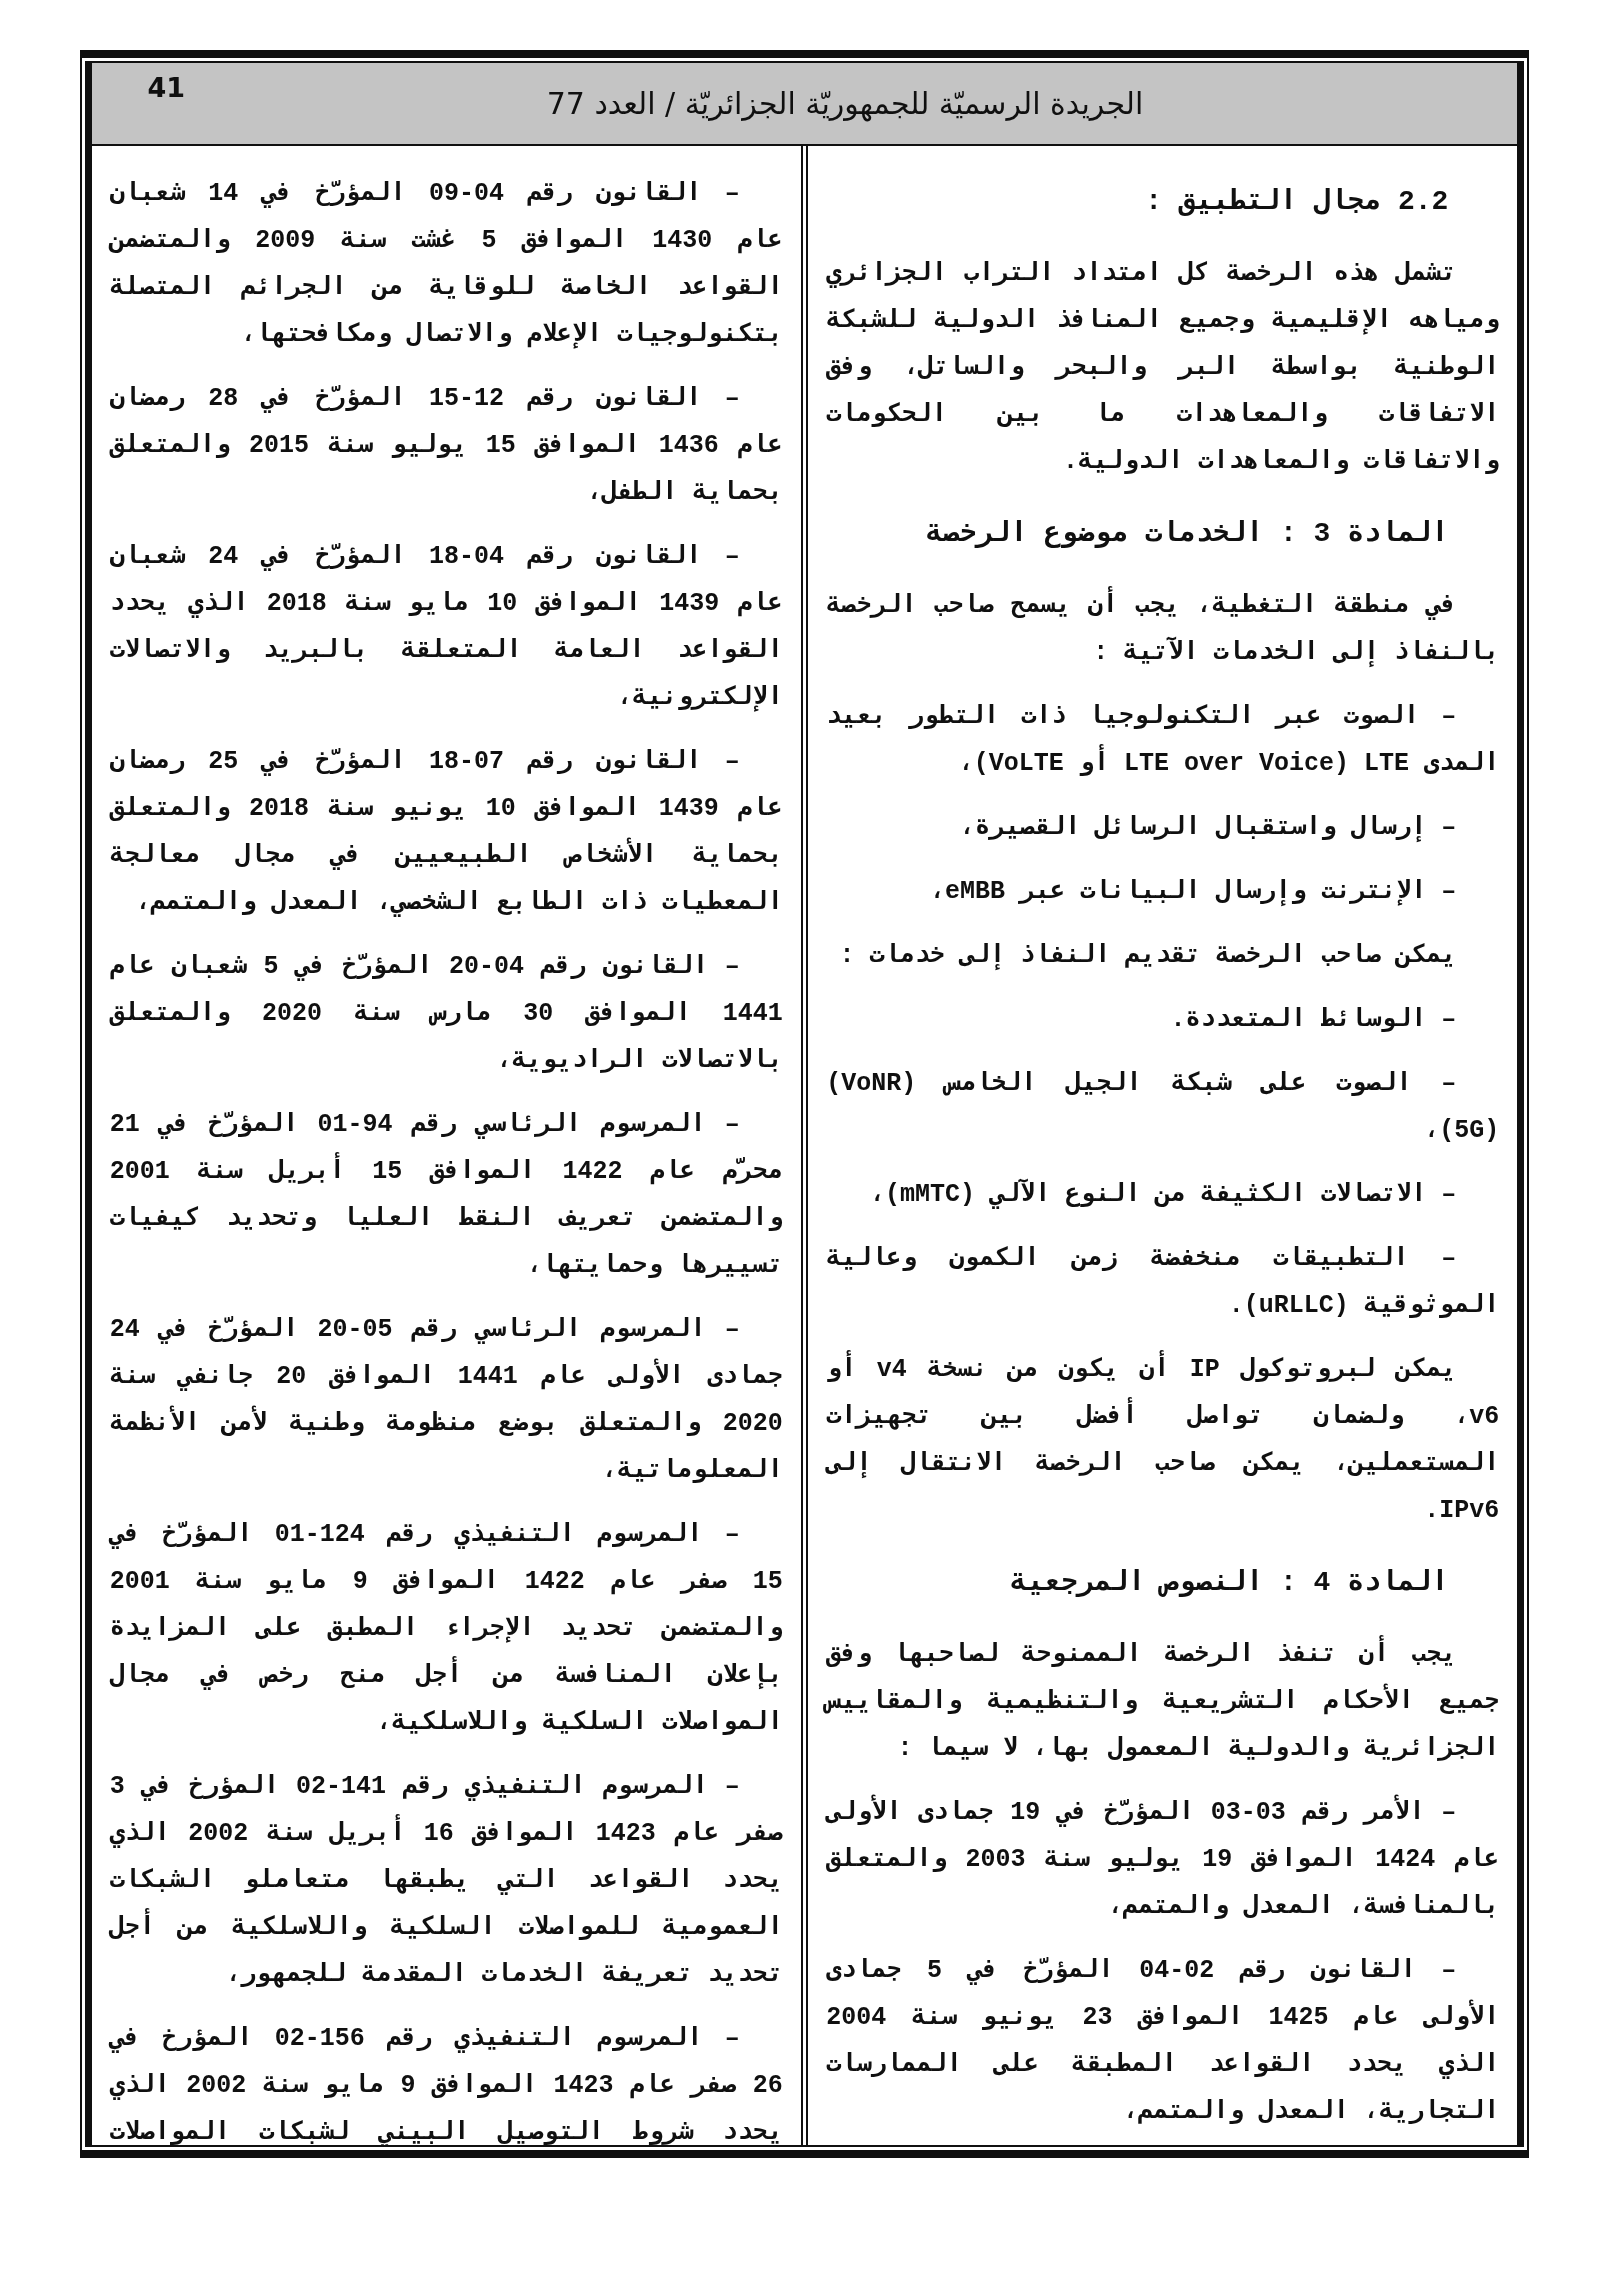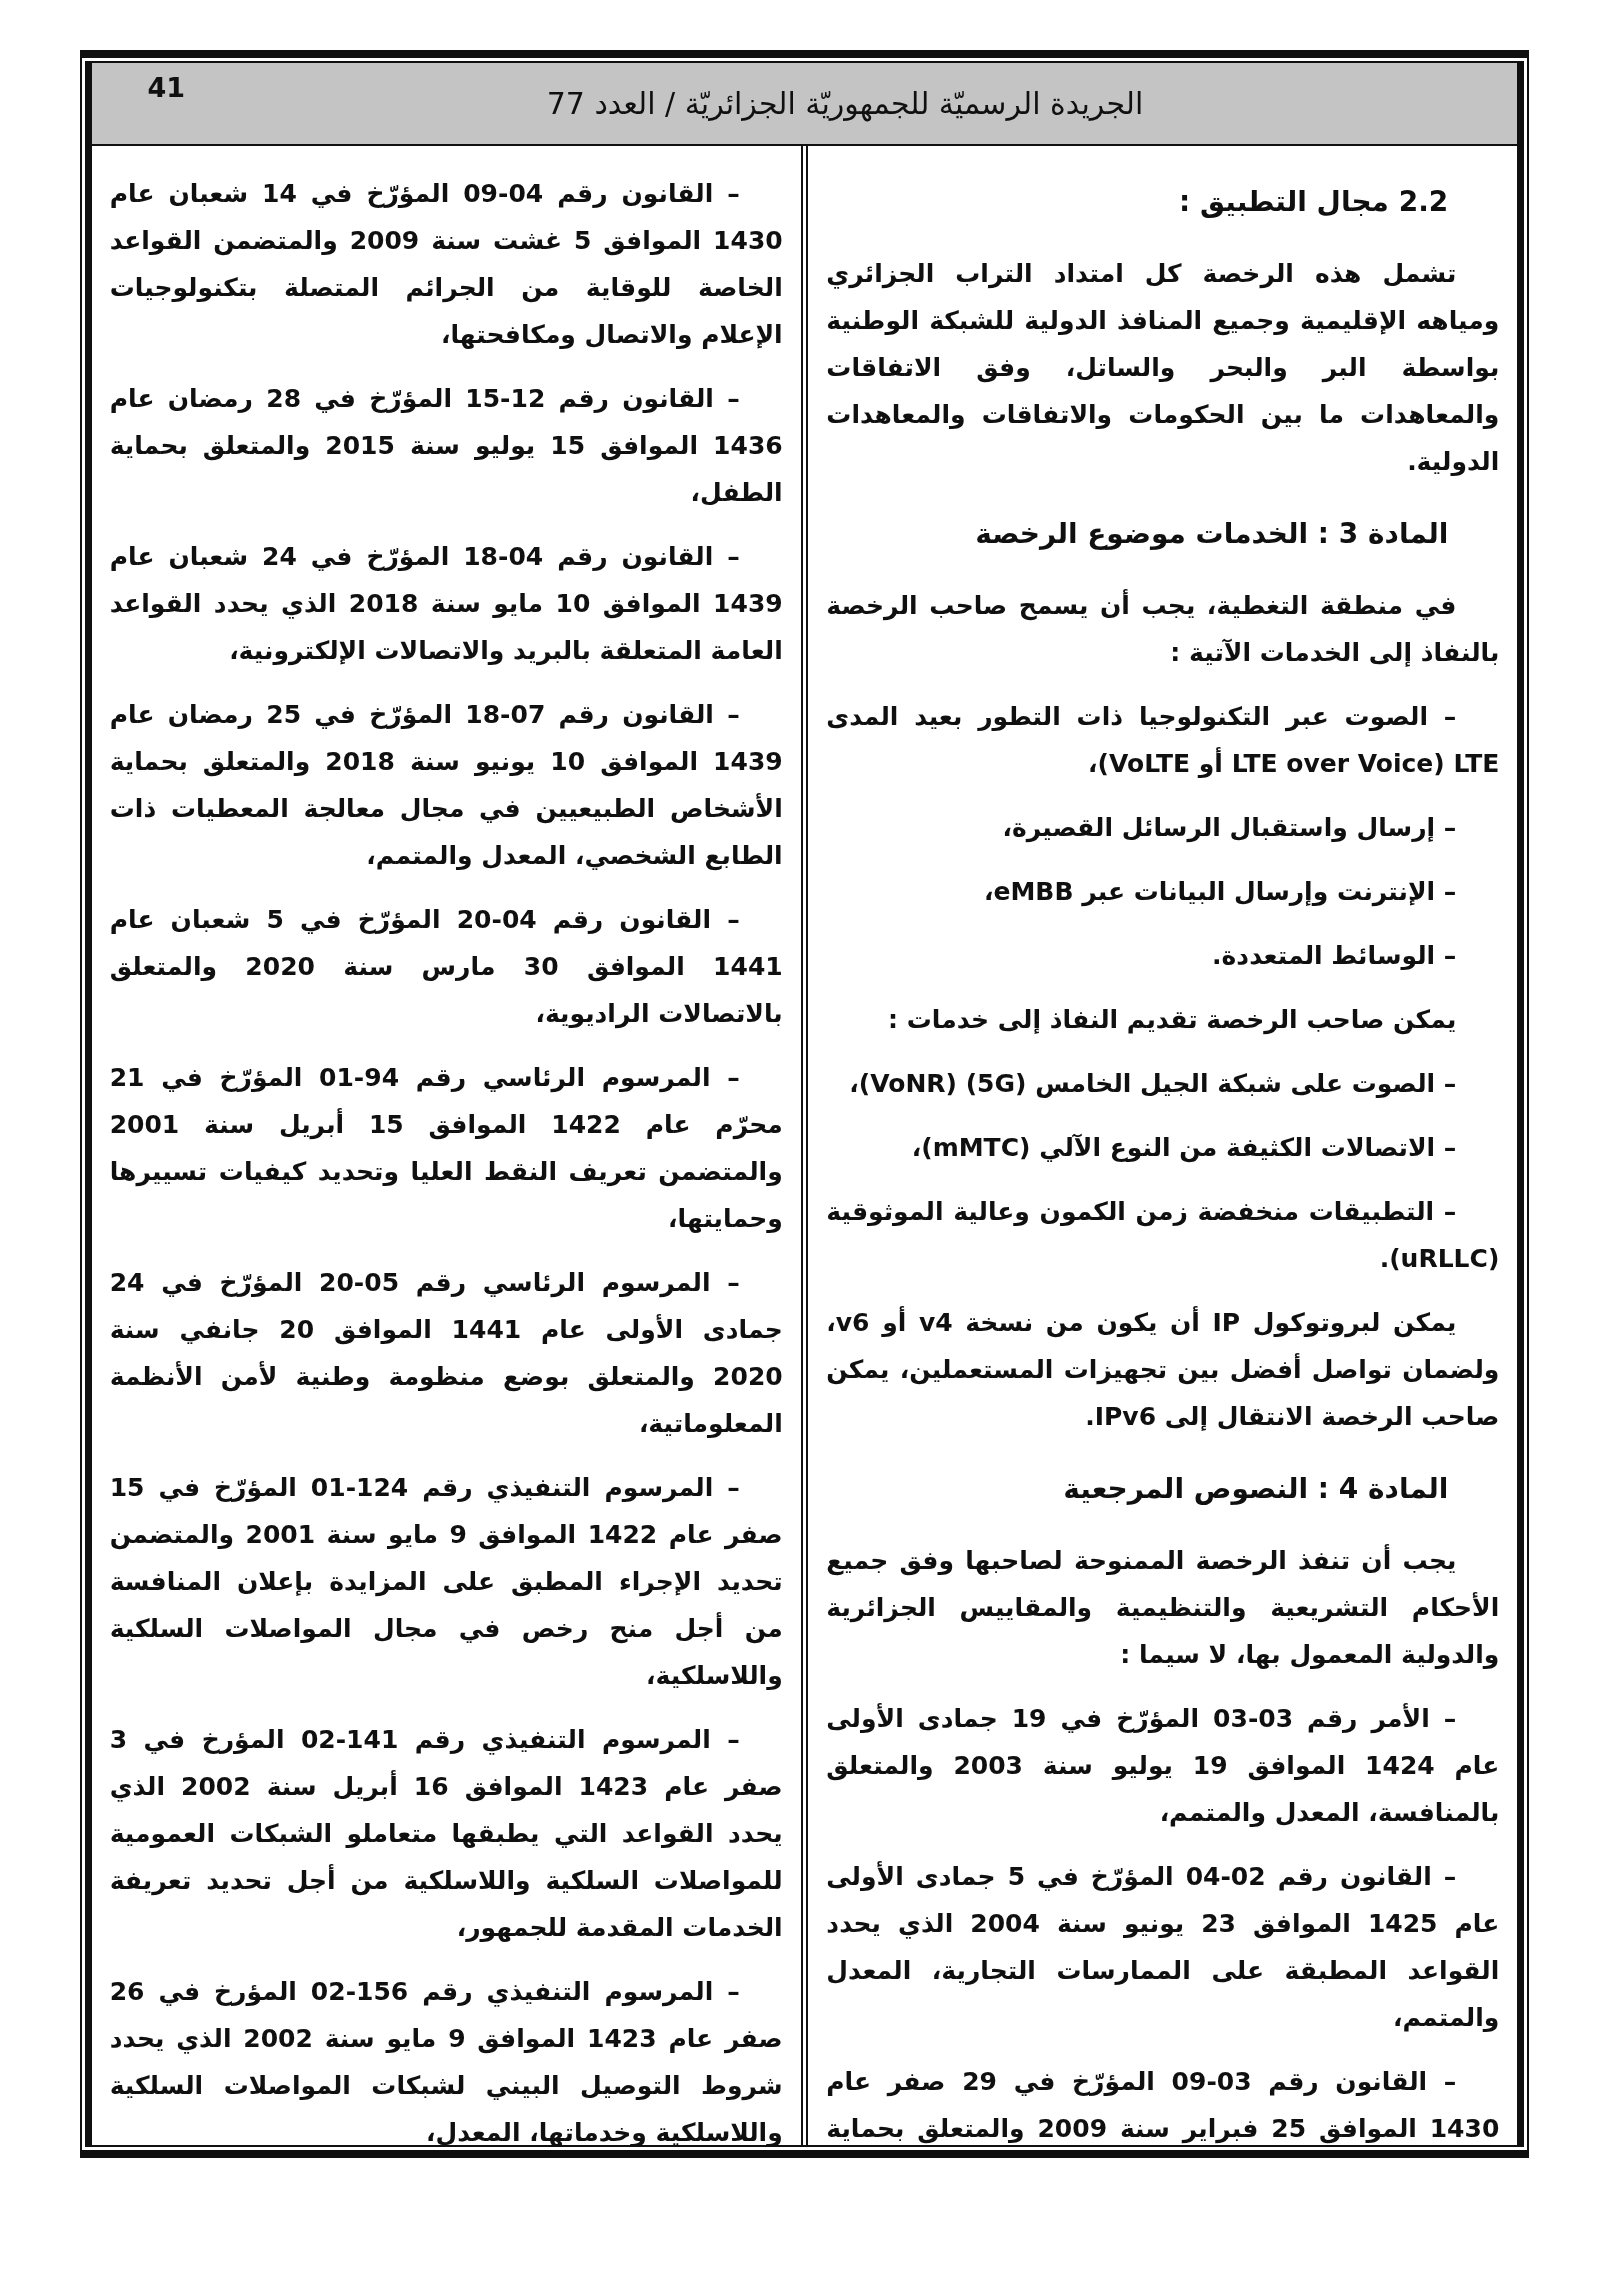--- a/index.html
+++ b/index.html
@@ -33,21 +33,21 @@
     flex:1 1 auto; display:flex; align-items:stretch; overflow:hidden;
   }
   .col {
     flex:1 1 0; padding:7.2px 18px 9px 18px; box-sizing:border-box; overflow:hidden;
   }
   .divider {
     flex:0 0 3.6px; border-left:2.7px solid #101010; border-right:2.7px solid #101010;
   }
   .blk {
     font-size:25px; font-weight:bold; line-height:47px;
-    text-align:justify; text-indent:43px; margin:17px 0;
+    text-align:justify; text-indent:43px; margin:17px 0;font-family:Liberation Mono, monospace;
   }
   .blk.heading, .blk.heading2 {
     font-size:28px; text-align:right; text-indent:51px; margin:25px 0;
   }
 </style>
 </head>
 <body>
 
 <div class="page">
   <div class="frame-outer">
@@ -60,22 +60,22 @@
 
       <div class="content">
         <div class="col" id="col-right">
             <div class="blk heading2">2.2 مجال التطبيق :</div>
             <div class="blk para">تشمل هذه الرخصة كل امتداد التراب الجزائري ومياهه الإقليمية وجميع المنافذ الدولية للشبكة الوطنية بواسطة البر والبحر والساتل، وفق الاتفاقات والمعاهدات ما بين الحكومات والاتفاقات والمعاهدات الدولية.</div>
             <div class="blk heading">المادة 3 : الخدمات موضوع الرخصة</div>
             <div class="blk para">في منطقة التغطية، يجب أن يسمح صاحب الرخصة بالنفاذ إلى الخدمات الآتية :</div>
             <div class="blk item">– الصوت عبر التكنولوجيا ذات التطور بعيد المدى LTE‏ (LTE over Voice أو VoLTE)،</div>
             <div class="blk item">– إرسال واستقبال الرسائل القصيرة،</div>
             <div class="blk item">– الإنترنت وإرسال البيانات عبر eMBB،</div>
+            <div class="blk para">يمكن صاحب الرخصة تقديم النفاذ إلى خدمات :</div>
             <div class="blk item">– الوسائط المتعددة.</div>
-            <div class="blk para">يمكن صاحب الرخصة تقديم النفاذ إلى خدمات :</div>
             <div class="blk item">– الصوت على شبكة الجيل الخامس ‪(VoNR) (5G)‬،</div>
             <div class="blk item">– الاتصالات الكثيفة من النوع الآلي (mMTC)،</div>
             <div class="blk item">– التطبيقات منخفضة زمن الكمون وعالية الموثوقية (uRLLC).</div>
             <div class="blk para">يمكن لبروتوكول IP أن يكون من نسخة v4 أو v6، ولضمان تواصل أفضل بين تجهيزات المستعملين، يمكن صاحب الرخصة الانتقال إلى IPv6.</div>
             <div class="blk heading">المادة 4 : النصوص المرجعية</div>
             <div class="blk para">يجب أن تنفذ الرخصة الممنوحة لصاحبها وفق جميع الأحكام التشريعية والتنظيمية والمقاييس الجزائرية والدولية المعمول بها، لا سيما :</div>
             <div class="blk item">– الأمر رقم 03-03 المؤرّخ في 19 جمادى الأولى عام 1424 الموافق 19 يوليو سنة 2003 والمتعلق بالمنافسة، المعدل والمتمم،</div>
             <div class="blk item">– القانون رقم 02-04 المؤرّخ في 5 جمادى الأولى عام 1425 الموافق 23 يونيو سنة 2004 الذي يحدد القواعد المطبقة على الممارسات التجارية، المعدل والمتمم،</div>
             <div class="blk item">– القانون رقم 03-09 المؤرّخ في 29 صفر عام 1430 الموافق 25 فبراير سنة 2009 والمتعلق بحماية المستهلك وقمع الغش، المعدل والمتمم،</div>
           </div>

